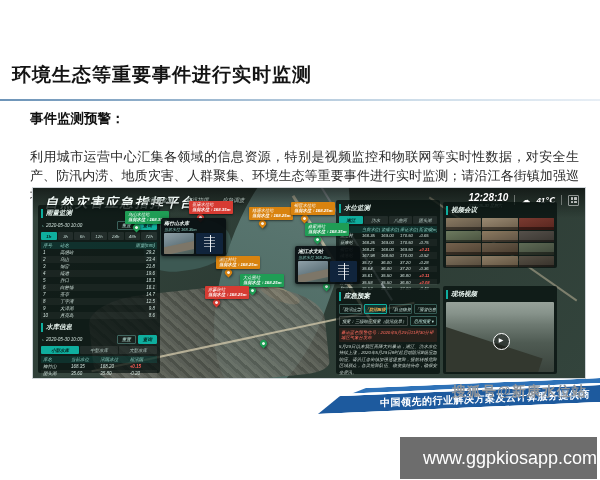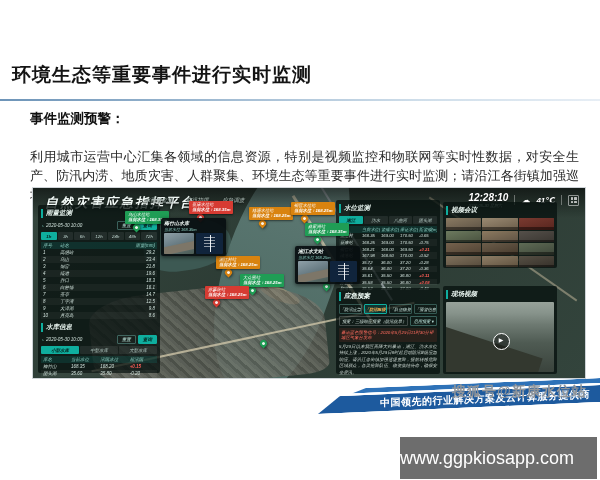--- a/index.html
+++ b/index.html
@@ -123,21 +123,21 @@
     background:repeating-linear-gradient(180deg,rgba(255,255,255,.55) 0 1px,transparent 1px 3px);}
 
   
   .ribbon{position:absolute;left:318px;top:384px;width:282px;height:28px;transform:skewY(-2.4deg);z-index:2;}
   .ribbon .stripe{height:5px;margin-left:34px;background:#2e72b8;clip-path:polygon(14px 0,100% 0,100% 100%,0 100%);}
   .ribbon .gap{height:2px;}
   .ribbon .bar{height:17px;background:#1d5a9e;clip-path:polygon(22px 0,100% 0,100% 100%,0 100%);
     color:#fff;font-size:10px;font-weight:bold;line-height:17px;text-align:right;padding-right:10px;letter-spacing:0.5px;}
   .sohu-mark{position:absolute;left:452px;top:383px;font-size:14px;font-weight:bold;color:#8f9499;letter-spacing:1px;z-index:3;}
   .site-box{position:absolute;left:400px;top:437px;width:197px;height:42px;background:#6d6d6d;color:#fff;
-    font-size:18px;text-align:left;line-height:42px;z-index:2;}
+    font-size:18px;text-align:right;line-height:42px;z-index:2;}
 </style>
 </head>
 <body>
 
 <div id="page">
 
 
   <div class="slide-title">环境生态等重要事件进行实时监测</div>
   <div class="title-rule"></div>
 

